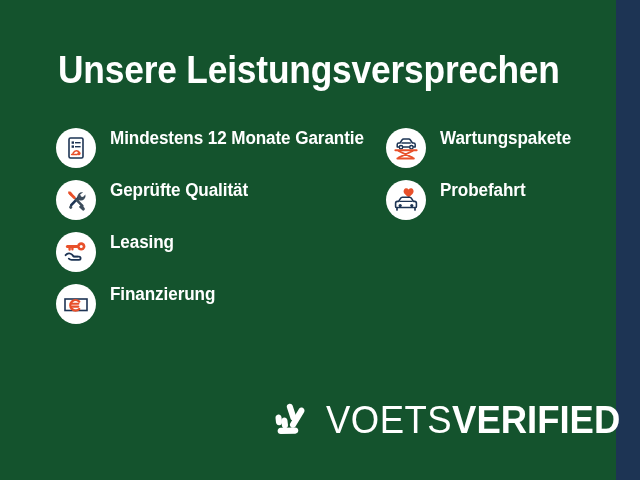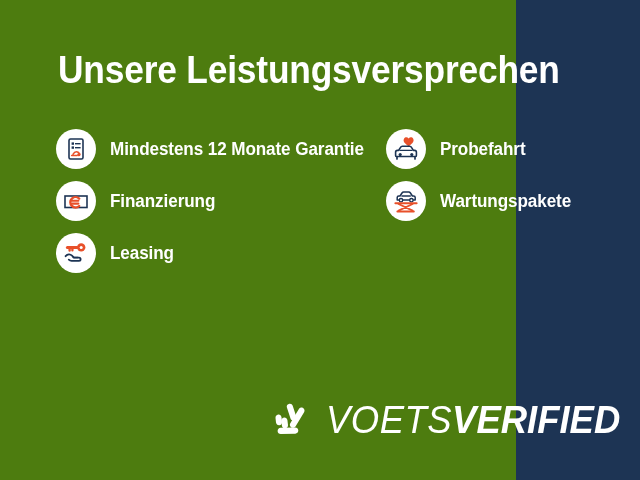--- a/index.html
+++ b/index.html
@@ -8,23 +8,23 @@
   }
   body {
     width: 640px;
     height: 480px;
     background: #1d3454;
     font-family: "Liberation Sans", sans-serif;
     overflow: hidden;
   }
   #banner {
     position: relative;
-    width: 516px;
+    width: 616px;
     height: 480px;
-    background: #4d7c0f;
+    background: #14532d;
     box-sizing: border-box;
   }
   
   #page-title {
     position: absolute;
     left: 58px;
     top: 48px;
     font-size: 38px;
     line-height: 44px;
     font-weight: bold;
@@ -37,21 +37,21 @@
   
   .feature-col {
     position: absolute;
     top: 128px;
   }
   #col-left  { left: 56px;  width: 330px; }
   #col-right { left: 386px; width: 250px; }
 
   .feature-item {
     display: flex;
-    align-items: center;
+    align-items: flex-start;
     height: 42px;
     margin-bottom: 10px;
   }
   .icon-badge {
     flex: 0 0 auto;
     width: 40px;
     height: 40px;
     border-radius: 50%;
     background: #ffffff;
     display: flex;
@@ -70,21 +70,20 @@
     transform-origin: left center;
     white-space: nowrap;
   }
   
   #logo {
     position: absolute;
     left: 268px;
     top: 398px;
     display: flex;
     align-items: center;
-    font-style: italic;
   }
   #logo-mark {
     flex: 0 0 auto;
     width: 44px;
     height: 44px;
     margin-right: 14px;
   }
   #logo-wordmark {
     font-size: 38px;
     line-height: 40px;
@@ -119,78 +118,98 @@
           <rect x="12" y="7" width="5.6" height="1.4" fill="#1d3454"></rect>
           <rect x="8.6" y="10.4" width="2.4" height="2.4" fill="#1d3454"></rect>
           <rect x="12" y="11" width="5.6" height="1.4" fill="#1d3454"></rect>
           <path d="M8.6 19.6 L14.2 19.6" stroke="#e8502a" stroke-width="1.5" stroke-linecap="round"></path>
           <path d="M10 18.4 C12 14.6, 15 15.4, 16.6 17.6 C17.4 18.8, 16.4 19.8, 15.4 19.2 C14.6 18.7, 15.2 17.6, 16.4 17.9" fill="none" stroke="#e8502a" stroke-width="1.6" stroke-linecap="round"></path>
         </svg>
       </span>
       <span class="feature-label">Mindestens 12 Monate Garantie</span>
     </div>
 
-
-    <div class="feature-item">
-      <span class="icon-badge">
-        <svg width="28" height="28" viewBox="0 0 28 28">
-          <rect x="3" y="9" width="22" height="11.5" fill="#ffffff" stroke="#1d3454" stroke-width="1.6"></rect>
-          <path d="M17.2 11.6 a5.2 5.2 0 1 0 0 7.4" fill="none" stroke="#e8502a" stroke-width="2.4" stroke-linecap="round"></path>
-          <path d="M9.2 13.8 L16.4 13.8 M9.2 16.6 L16.4 16.6" stroke="#e8502a" stroke-width="2.1" stroke-linecap="round"></path>
-        </svg>
-      </span>
-      <span class="feature-label">Finanzierung</span>
+    <div class="feature-item">
+      <span class="icon-badge">
+        <svg width="26" height="26" viewBox="0 0 26 26">
+          <g stroke="#1d3454" stroke-width="2.6" stroke-linecap="round">
+            <path d="M16.4 9.6 L8.2 18.2"></path>
+          </g>
+          <path d="M20.2 5.4 a4.6 4.6 0 0 0 -5.6 5.9 l-0.9 0.9 1.9 1.9 0.9 -0.9 a4.6 4.6 0 0 0 5.9 -5.6 l-2.4 2.4 -2.2 -0.6 -0.6 -2.2 z" fill="#3d4d5c"></path>
+          <path d="M6.6 19.0 a1.6 1.6 0 1 0 2.3 2.3 a1.6 1.6 0 0 0 -2.3 -2.3 z" fill="#3d4d5c"></path>
+          <g stroke="#e8502a" stroke-width="2.8" stroke-linecap="round">
+            <path d="M7.6 7.0 L11.4 10.8"></path>
+          </g>
+          <path d="M5.2 4.6 l2.2 0 2.0 2.0 -2.0 2.0 -2.2 -2.2 z" fill="#e8502a"></path>
+          <g stroke="#3d4d5c" stroke-width="2.6" stroke-linecap="round">
+            <path d="M13.0 12.4 L19.4 18.8"></path>
+          </g>
+          <path d="M18.2 17.6 l3.2 3.2 a1.6 1.6 0 0 1 -2.3 2.3 l-3.2 -3.2 z" fill="#3d4d5c"></path>
+        </svg>
+      </span>
+      <span class="feature-label">Geprüfte Qualität</span>
     </div>
 
     <div class="feature-item">
       <span class="icon-badge">
         <svg width="28" height="28" viewBox="0 0 28 28">
           <circle cx="19.2" cy="8.4" r="4.2" fill="#e8502a"></circle>
           <circle cx="19.2" cy="8.4" r="1.5" fill="#ffffff"></circle>
           <path d="M15.2 8.4 L5.4 8.4" stroke="#e8502a" stroke-width="3" stroke-linecap="round"></path>
           <path d="M7.6 8.4 L7.6 11.6 M10.4 8.4 L10.4 11.2" stroke="#e8502a" stroke-width="2.4" stroke-linecap="round"></path>
           <path d="M3.6 17.2 c2.0 -2.4 4.6 -2.4 6.4 -0.6 l2.0 2.0 5.0 0 a1.6 1.6 0 0 1 0 3.2 l-7.4 0 a4 4 0 0 1 -2.8 -1.2" fill="none" stroke="#1d3454" stroke-width="1.8" stroke-linejoin="round" stroke-linecap="round"></path>
           <path d="M11.2 18.6 l4.6 0" stroke="#1d3454" stroke-width="1.5" stroke-linecap="round"></path>
         </svg>
       </span>
       <span class="feature-label">Leasing</span>
     </div>
 
+    <div class="feature-item">
+      <span class="icon-badge">
+        <svg width="28" height="28" viewBox="0 0 28 28">
+          <rect x="3" y="9" width="22" height="11.5" fill="#ffffff" stroke="#1d3454" stroke-width="1.6"></rect>
+          <path d="M17.2 11.6 a5.2 5.2 0 1 0 0 7.4" fill="none" stroke="#e8502a" stroke-width="2.4" stroke-linecap="round"></path>
+          <path d="M9.2 13.8 L16.4 13.8 M9.2 16.6 L16.4 16.6" stroke="#e8502a" stroke-width="2.1" stroke-linecap="round"></path>
+        </svg>
+      </span>
+      <span class="feature-label">Finanzierung</span>
+    </div>
+
 
   </div>
 
   <div id="col-right" class="feature-col">
-
-    <div class="feature-item">
-      <span class="icon-badge">
-        <svg width="30" height="30" viewBox="0 0 30 30">
-          <path d="M17.6 4.4 c1.3 -1.5 3.6 -1.4 4.6 0.3 c0.9 1.5 0.3 3.3 -1.0 4.5 l-3.6 3.2 -3.6 -3.2 c-1.3 -1.2 -1.9 -3.0 -1.0 -4.5 c1.0 -1.7 3.3 -1.8 4.6 -0.3 z" fill="#e8502a"></path>
-          <path d="M4.6 18.2 c0 -1.0 0.8 -1.8 1.8 -1.8 l1.2 0 1.9 -3.0 c0.4 -0.7 1.1 -1.1 1.9 -1.1 l7.2 0 c0.8 0 1.5 0.4 1.9 1.1 l1.9 3.0 1.2 0 c1.0 0 1.8 0.8 1.8 1.8 l0 3.2 c0 0.6 -0.5 1.1 -1.1 1.1 l-18.6 0 c-0.6 0 -1.1 -0.5 -1.1 -1.1 z" fill="#ffffff" stroke="#1d3454" stroke-width="1.6" stroke-linejoin="round"></path>
-          <path d="M8.4 16.4 L21.6 16.4" stroke="#1d3454" stroke-width="1.4"></path>
-          <circle cx="9.2" cy="20.6" r="1.6" fill="#1d3454"></circle>
-          <circle cx="20.8" cy="20.6" r="1.6" fill="#1d3454"></circle>
-          <path d="M6.0 23.0 L6.0 25.0 M24.0 23.0 L24.0 25.0" stroke="#1d3454" stroke-width="1.7" stroke-linecap="round"></path>
-        </svg>
-      </span>
-      <span class="feature-label">Probefahrt</span>
-    </div>
 
     <div class="feature-item">
       <span class="icon-badge">
         <svg width="30" height="30" viewBox="0 0 30 30">
           <path d="M6.2 11.6 c0 -0.9 0.7 -1.6 1.6 -1.6 l1.2 0 2.0 -3.0 c0.4 -0.6 1.0 -0.9 1.7 -0.9 l5.0 0 c0.7 0 1.3 0.3 1.7 0.9 l2.0 3.0 1.2 0 c0.9 0 1.6 0.7 1.6 1.6 l0 2.4 -18.0 0 z" fill="#ffffff" stroke="#1d3454" stroke-width="1.5" stroke-linejoin="round"></path>
           <path d="M10.4 10.0 L19.8 10.0" stroke="#1d3454" stroke-width="1.3"></path>
           <circle cx="10.0" cy="14.2" r="1.7" fill="#ffffff" stroke="#1d3454" stroke-width="1.4"></circle>
           <circle cx="20.4" cy="14.2" r="1.7" fill="#ffffff" stroke="#1d3454" stroke-width="1.4"></circle>
           <path d="M4.4 17.2 L25.6 17.2" stroke="#e8502a" stroke-width="2" stroke-linecap="round"></path>
           <path d="M7.6 18.0 L21.6 24.6 M21.6 18.0 L7.6 24.6" stroke="#e8502a" stroke-width="1.9" stroke-linecap="round"></path>
           <path d="M6.4 25.6 L22.8 25.6" stroke="#e8502a" stroke-width="2" stroke-linecap="round"></path>
         </svg>
       </span>
       <span class="feature-label">Wartungspakete</span>
+    </div>
+
+    <div class="feature-item">
+      <span class="icon-badge">
+        <svg width="30" height="30" viewBox="0 0 30 30">
+          <path d="M17.6 4.4 c1.3 -1.5 3.6 -1.4 4.6 0.3 c0.9 1.5 0.3 3.3 -1.0 4.5 l-3.6 3.2 -3.6 -3.2 c-1.3 -1.2 -1.9 -3.0 -1.0 -4.5 c1.0 -1.7 3.3 -1.8 4.6 -0.3 z" fill="#e8502a"></path>
+          <path d="M4.6 18.2 c0 -1.0 0.8 -1.8 1.8 -1.8 l1.2 0 1.9 -3.0 c0.4 -0.7 1.1 -1.1 1.9 -1.1 l7.2 0 c0.8 0 1.5 0.4 1.9 1.1 l1.9 3.0 1.2 0 c1.0 0 1.8 0.8 1.8 1.8 l0 3.2 c0 0.6 -0.5 1.1 -1.1 1.1 l-18.6 0 c-0.6 0 -1.1 -0.5 -1.1 -1.1 z" fill="#ffffff" stroke="#1d3454" stroke-width="1.6" stroke-linejoin="round"></path>
+          <path d="M8.4 16.4 L21.6 16.4" stroke="#1d3454" stroke-width="1.4"></path>
+          <circle cx="9.2" cy="20.6" r="1.6" fill="#1d3454"></circle>
+          <circle cx="20.8" cy="20.6" r="1.6" fill="#1d3454"></circle>
+          <path d="M6.0 23.0 L6.0 25.0 M24.0 23.0 L24.0 25.0" stroke="#1d3454" stroke-width="1.7" stroke-linecap="round"></path>
+        </svg>
+      </span>
+      <span class="feature-label">Probefahrt</span>
     </div>
 
 
 
   </div>
 
   <div id="logo">
     <span id="logo-mark">
       <svg width="44" height="44" viewBox="0 0 44 44">
         <g fill="#ffffff">

